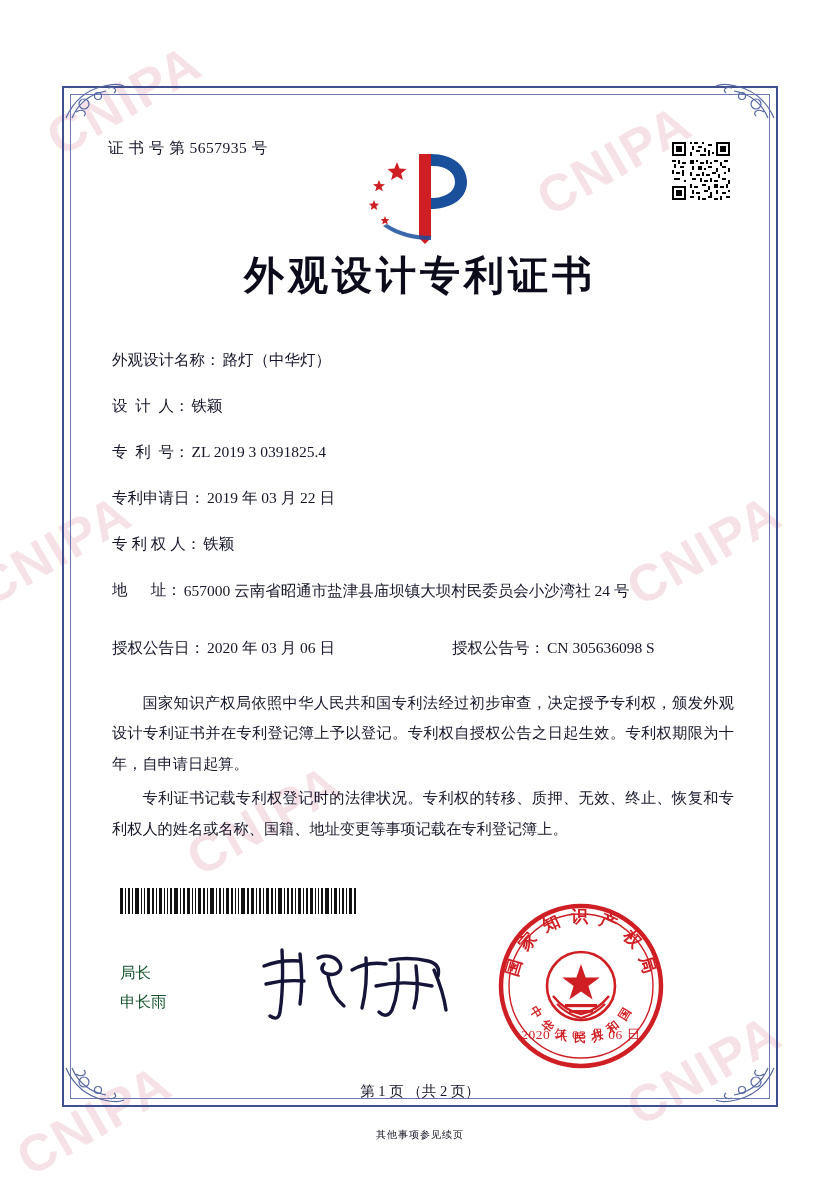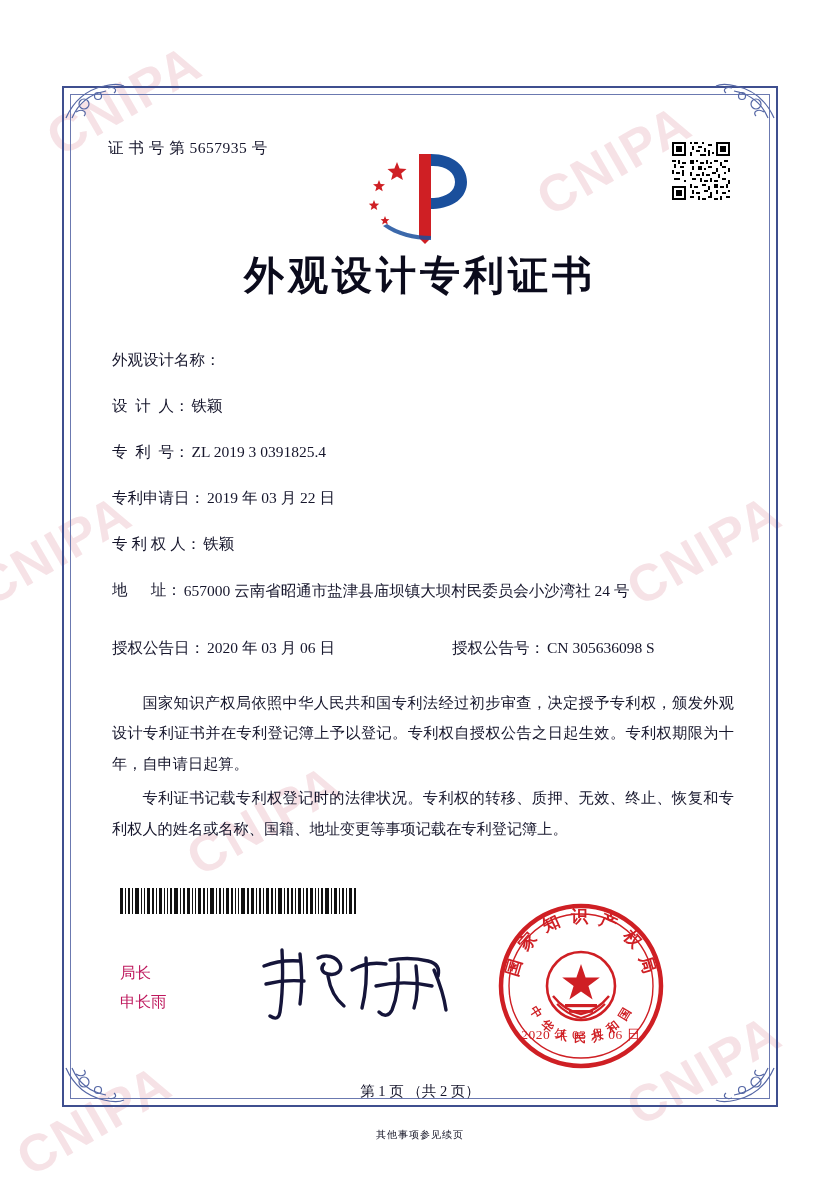--- a/index.html
+++ b/index.html
@@ -181,21 +181,21 @@
     margin-right: 2px;
   }
 
   
   .sig-labels {
     position: absolute;
     left: 120px;
     top: 958px;
     font-size: 15.5px;
     line-height: 1.9;
-    color: #be185d;
+    color: #14532d;
   }
   .signature {
     position: absolute;
     left: 256px;
     top: 940px;
     width: 210px;
     height: 86px;
     color: #15153a;
   }
   .signature svg { width: 100%; height: 100%; display: block; }
@@ -416,20 +416,21 @@
       <path d="M26 78 C40 88 56 92 74 92 L74 88 C58 88 42 84 30 76 Z" fill="#1a4f9c" opacity="0.85"></path>
     </svg>
   </div>
 
   <div class="doc-title">外观设计专利证书</div>
 
   <div class="fields">
 
     <div class="field-row">
       <span class="field-label">外观设计名称：</span>
+      <span class="field-value">路灯（中华灯）</span>
     </div>
 
     <div class="field-row">
       <span class="field-label">设  计  人：</span>
       <span class="field-value">铁颖</span>
     </div>
 
     <div class="field-row">
       <span class="field-label">专  利  号：</span>
       <span class="field-value">ZL 2019 3 0391825.4</span>

